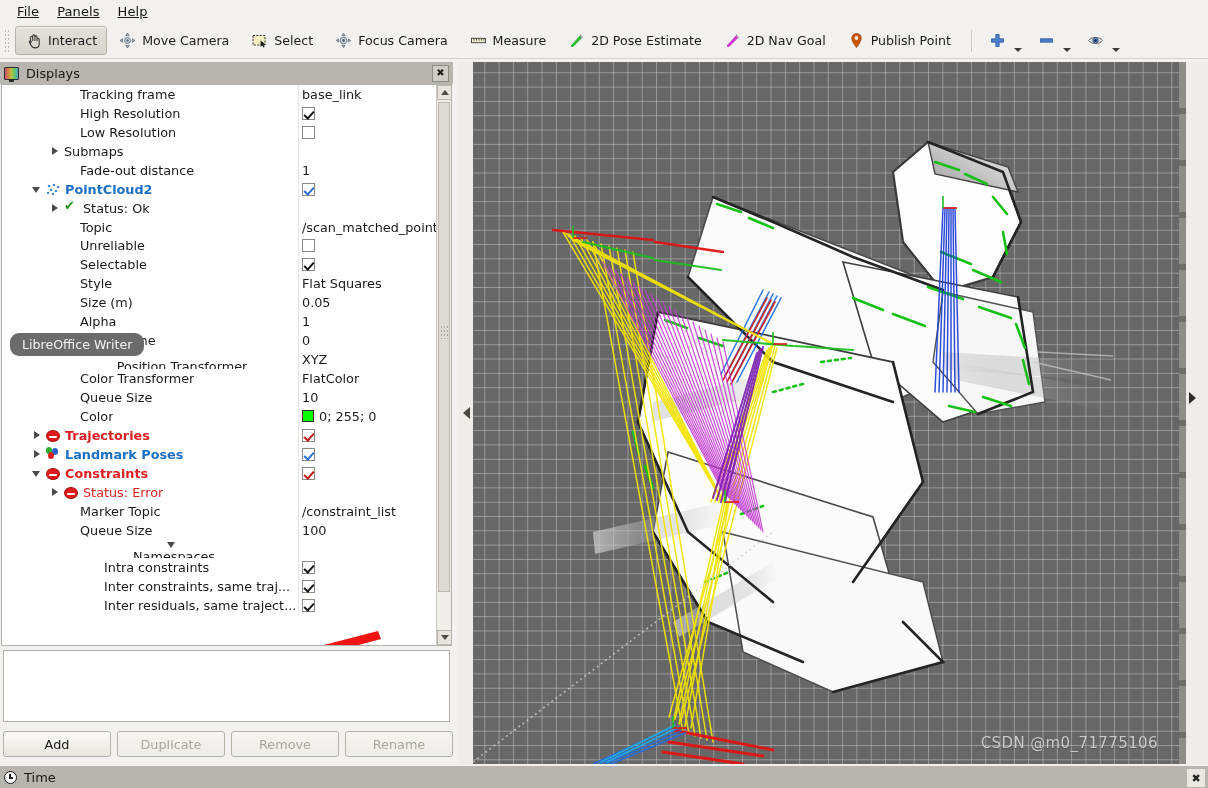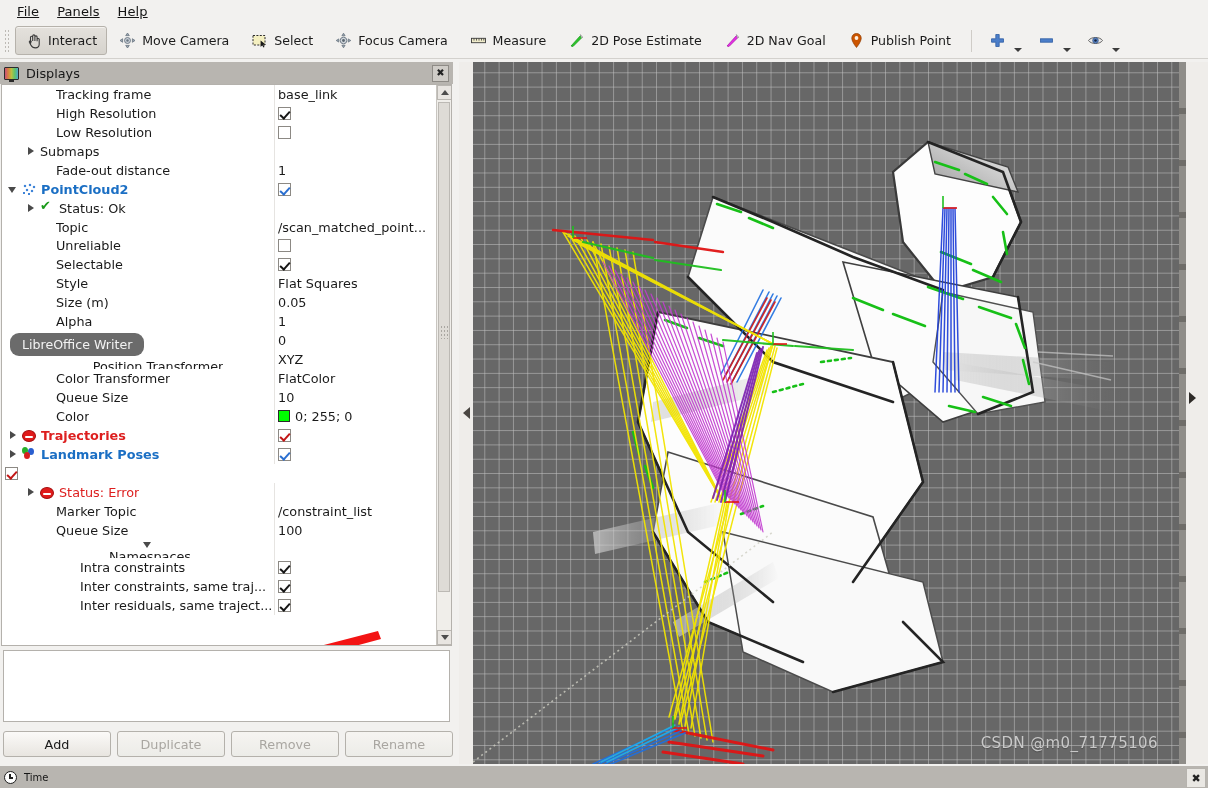--- a/index.html
+++ b/index.html
@@ -87,21 +87,21 @@
     content: ""; position: absolute; left: 4px; top: 12px;
     width: 5px; height: 2px; background: #2b2b2b;
   }
 
   
   .tree-wrap {
     position: absolute; left: 1px; top: 84px; width: 451px; height: 562px;
     background: #ffffff; border: 1px solid #b4b1ac; box-sizing: border-box;
     overflow: hidden;
   }
-  .tree { position: relative; width: 435px; }
+  .tree { position: relative; width: 435px; padding-left: 24px; }
   .row {
     display: flex; align-items: center; height: 18.95px;
     font-size: 12.8px; color: #1a1a1a; white-space: nowrap;
     box-sizing: border-box;
   }
   .row .name-cell {
     width: 273px; flex: 0 0 273px; display: flex; align-items: center;
     overflow: hidden; box-sizing: border-box;
     border-right: 1px solid #e6e4e1;
     height: 100%;
@@ -234,21 +234,21 @@
     border: 1px solid #b4b1ab; border-radius: 3px;
     display: flex; align-items: center; justify-content: center;
     font-size: 12.8px; color: #1a1a1a; box-sizing: border-box;
   }
   .btn.disabled { color: #a9a6a1; background: linear-gradient(#f6f4f1,#ececE8); }
 
   
   .time-dock {
     position: absolute; left: 0; top: 766px; width: 1208px; height: 22px;
     background: #b8b5b0; display: flex; align-items: center;
-    padding: 0 4px; box-sizing: border-box; font-size: 10px; color: #161616;
+    padding: 0 4px; box-sizing: border-box; font-size: 13px; color: #161616;
   }
   .clock-icon {
     width: 13px; height: 13px; border-radius: 50%; border: 1.6px solid #1d1d1d;
     background: #fff; position: relative; box-sizing: border-box; margin-right: 7px;
   }
   .clock-icon::after {
     content: ""; position: absolute; left: 4.2px; top: 2px;
     width: 1.6px; height: 4.5px; background: #1d1d1d;
   }
   .clock-icon::before {
@@ -638,20 +638,25 @@
               <span class="b b2"></span>
               <span class="b b3"></span>
             </span>
             <span class="label bold c-blue">Landmark Poses</span>
           </div>
           <div class="val-cell">
             <span class="cbox checked blue"></span>
           </div>
         </div>
         <div class="row">
+          <div class="name-cell" style="padding-left: 6px;">
+            <span class="twisty open"></span>
+            <span class="item-icon ic-error"></span>
+            <span class="label bold c-red">Constraints</span>
+          </div>
           <div class="val-cell">
             <span class="cbox checked red"></span>
           </div>
         </div>
         <div class="row">
           <div class="name-cell" style="padding-left: 24px;">
             <span class="twisty closed"></span>
             <span class="item-icon ic-error"></span>
             <span class="label c-red">Status: Error</span>
           </div>

